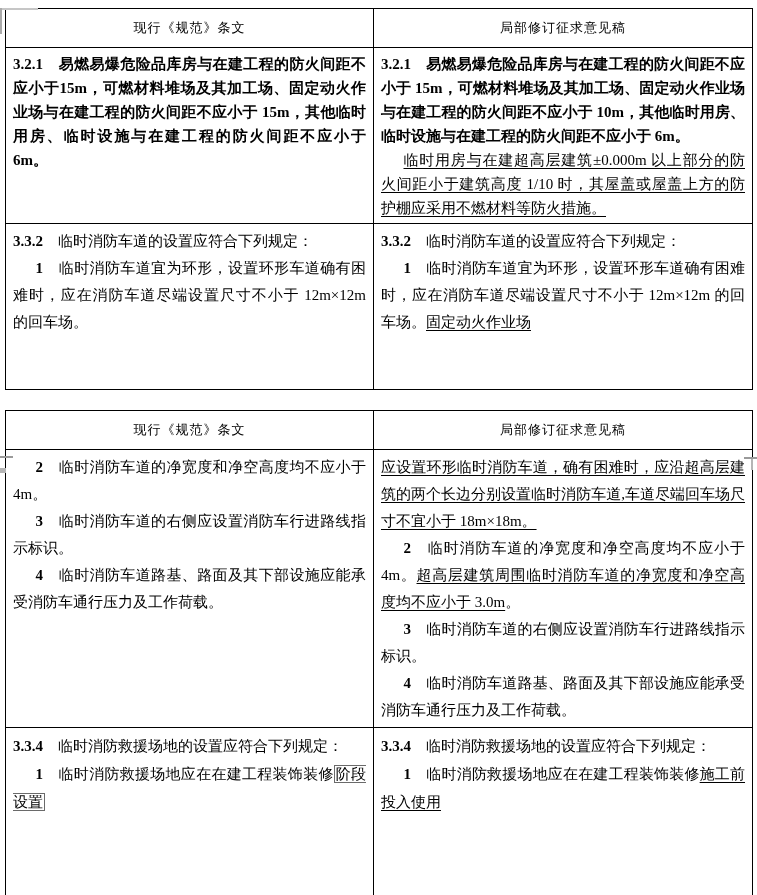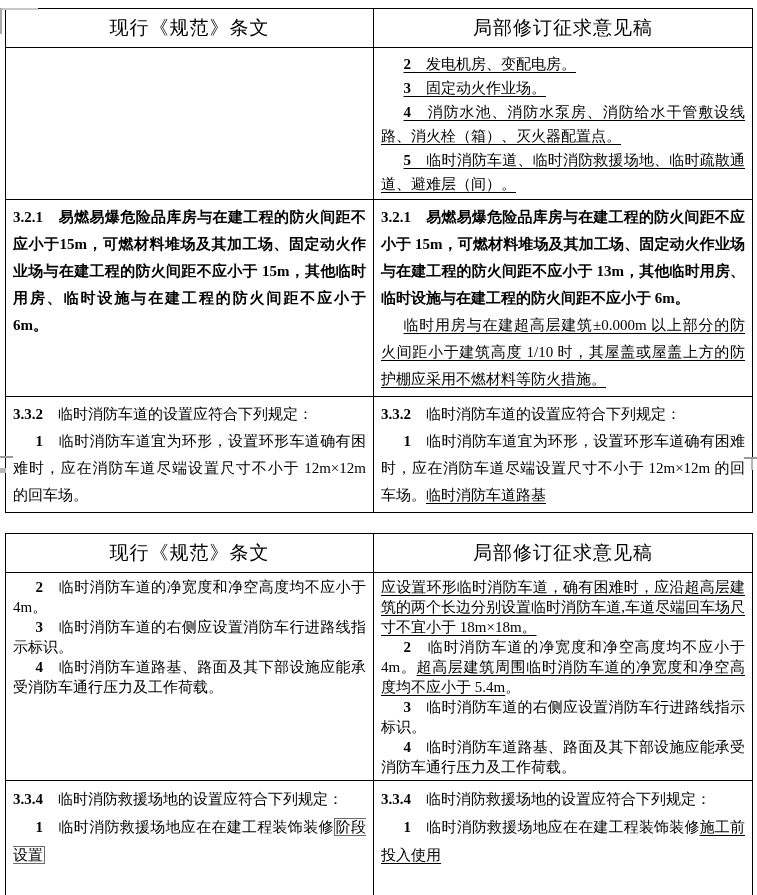--- a/index.html
+++ b/index.html
@@ -13,32 +13,32 @@
   table{
     border-collapse:collapse;table-layout:fixed;
     margin-left:5px;width:747px;background:#fff;
   }
   #t1{margin-top:8px;}
   #t2{margin-top:20px;}
   col.c1{width:368px;}
   col.c2{width:379px;}
   th{
     border:1px solid #000;font-weight:normal;text-align:center;
-    vertical-align:middle;height:36px;font-size:19px;padding:1px;
+    vertical-align:middle;height:36px;font-size:13px;padding:1px;
     letter-spacing:1px;
   }
   td{
     border:1px solid #000;vertical-align:top;
     padding:4px 7px 3px 7px;
   }
   
   #t1 tbody tr:nth-child(1) td{height:136px;line-height:24px;}
   #t1 tbody tr:nth-child(2) td{height:158px;line-height:27px;}
   #t1 tbody tr:nth-child(3) td{height:72px;line-height:27px;margin-left:32px;}
-  #t2 tbody tr:nth-child(1) td{height:167px;line-height:20px;}
+  #t2 tbody tr:nth-child(1) td{height:167px;line-height:27px;}
   #t2 tbody tr:nth-child(2) td{height:210px;line-height:28px;}
   .para{margin:0;text-align:justify;}
   .indent{text-indent:1.5em;}
   .b{font-weight:bold;}
   .u{text-decoration:underline;text-underline-offset:3px;}
   .box{border:1px solid #6a6a6a;padding:0 1px;}
   
   .artifact{position:absolute;background:#aaaaaa;}
   .a-corner-v{left:0;top:0;width:2px;height:26px;}
   .a-corner-h{left:2px;top:0;width:36px;height:2px;background:#c6c6c6;}
@@ -61,45 +61,36 @@
         <col class="c2">
       </colgroup>
     <thead>
       <tr>
         <th>现行《规范》条文</th>
         <th>局部修订征求意见稿</th>
       </tr>
     </thead>
     <tbody>
         <tr>
-          <td></td>
-          <td>
-            <p class="para indent"><span class="b u">2</span><span class="u">　发电机房、变配电房。</span></p>
-            <p class="para indent"><span class="b u">3</span><span class="u">　固定动火作业场。</span></p>
-            <p class="para indent"><span class="b u">4</span><span class="u">　消防水池、消防水泵房、消防给水干管敷设线路、消火栓（箱）、灭火器配置点。</span></p>
-            <p class="para indent"><span class="b u">5</span><span class="u">　临时消防车道、临时消防救援场地、临时疏散通道、避难层（间）。</span></p>
-          </td>
-        </tr>
-        <tr>
           <td>
             <p class="para"><span class="b">3.2.1</span><span class="b">　易燃易爆危险品库房与在建工程的防火间距不应小于15m，可燃材料堆场及其加工场、固定动火作业场与在建工程的防火间距不应小于 15m，其他临时用房、临时设施与在建工程的防火间距不应小于 6m。</span></p>
           </td>
           <td>
-            <p class="para"><span class="b">3.2.1</span><span class="b">　易燃易爆危险品库房与在建工程的防火间距不应小于 15m，可燃材料堆场及其加工场、固定动火作业场与在建工程的防火间距不应小于 13m，其他临时用房、临时设施与在建工程的防火间距不应小于 6m。</span></p>
+            <p class="para"><span class="b">3.2.1</span><span class="b">　易燃易爆危险品库房与在建工程的防火间距不应小于 15m，可燃材料堆场及其加工场、固定动火作业场与在建工程的防火间距不应小于 10m，其他临时用房、临时设施与在建工程的防火间距不应小于 6m。</span></p>
             <p class="para indent"><span class="u">临时用房与在建超高层建筑±0.000m 以上部分的防火间距小于建筑高度 1/10 时，其屋盖或屋盖上方的防护棚应采用不燃材料等防火措施。</span></p>
           </td>
         </tr>
         <tr>
           <td>
             <p class="para"><span class="b">3.3.2</span><span class="">　临时消防车道的设置应符合下列规定：</span></p>
             <p class="para indent"><span class="b">1</span><span class="">　临时消防车道宜为环形，设置环形车道确有困难时，应在消防车道尽端设置尺寸不小于 12m×12m 的回车场。</span></p>
           </td>
           <td>
             <p class="para"><span class="b">3.3.2</span><span class="">　临时消防车道的设置应符合下列规定：</span></p>
-            <p class="para indent"><span class="b">1</span><span class="">　临时消防车道宜为环形，设置环形车道确有困难时，应在消防车道尽端设置尺寸不小于 12m×12m 的回车场。</span><span class="u">临时消防车道路基</span></p>
+            <p class="para indent"><span class="b">1</span><span class="">　临时消防车道宜为环形，设置环形车道确有困难时，应在消防车道尽端设置尺寸不小于 12m×12m 的回车场。</span><span class="u">固定动火作业场</span></p>
           </td>
         </tr>
       </tbody>
   </table>
 
   <div class="artifact a-gap-l1"></div>
   <div class="artifact a-gap-l2"></div>
   <div class="artifact a-gap-r1"></div>
   <div class="artifact a-gap-r2"></div>
 
@@ -116,21 +107,21 @@
     </thead>
     <tbody>
         <tr>
           <td>
             <p class="para indent"><span class="b">2</span><span class="">　临时消防车道的净宽度和净空高度均不应小于 4m。</span></p>
             <p class="para indent"><span class="b">3</span><span class="">　临时消防车道的右侧应设置消防车行进路线指示标识。</span></p>
             <p class="para indent"><span class="b">4</span><span class="">　临时消防车道路基、路面及其下部设施应能承受消防车通行压力及工作荷载。</span></p>
           </td>
           <td>
             <p class="para"><span class="u">应设置环形临时消防车道，确有困难时，应沿超高层建筑的两个长边分别设置临时消防车道,车道尽端回车场尺寸不宜小于 18m×18m。</span></p>
-            <p class="para indent"><span class="b">2</span><span class="">　临时消防车道的净宽度和净空高度均不应小于 4m。</span><span class="u">超高层建筑周围临时消防车道的净宽度和净空高度均不应小于 5.4m</span><span class="">。</span></p>
+            <p class="para indent"><span class="b">2</span><span class="">　临时消防车道的净宽度和净空高度均不应小于 4m。</span><span class="u">超高层建筑周围临时消防车道的净宽度和净空高度均不应小于 3.0m</span><span class="">。</span></p>
             <p class="para indent"><span class="b">3</span><span class="">　临时消防车道的右侧应设置消防车行进路线指示标识。</span></p>
             <p class="para indent"><span class="b">4</span><span class="">　临时消防车道路基、路面及其下部设施应能承受消防车通行压力及工作荷载。</span></p>
           </td>
         </tr>
         <tr>
           <td>
             <p class="para"><span class="b">3.3.4</span><span class="">　临时消防救援场地的设置应符合下列规定：</span></p>
             <p class="para indent"><span class="b">1</span><span class="">　临时消防救援场地应在在建工程装饰装修</span><span class="box">阶段设置</span></p>
           </td>
           <td>

